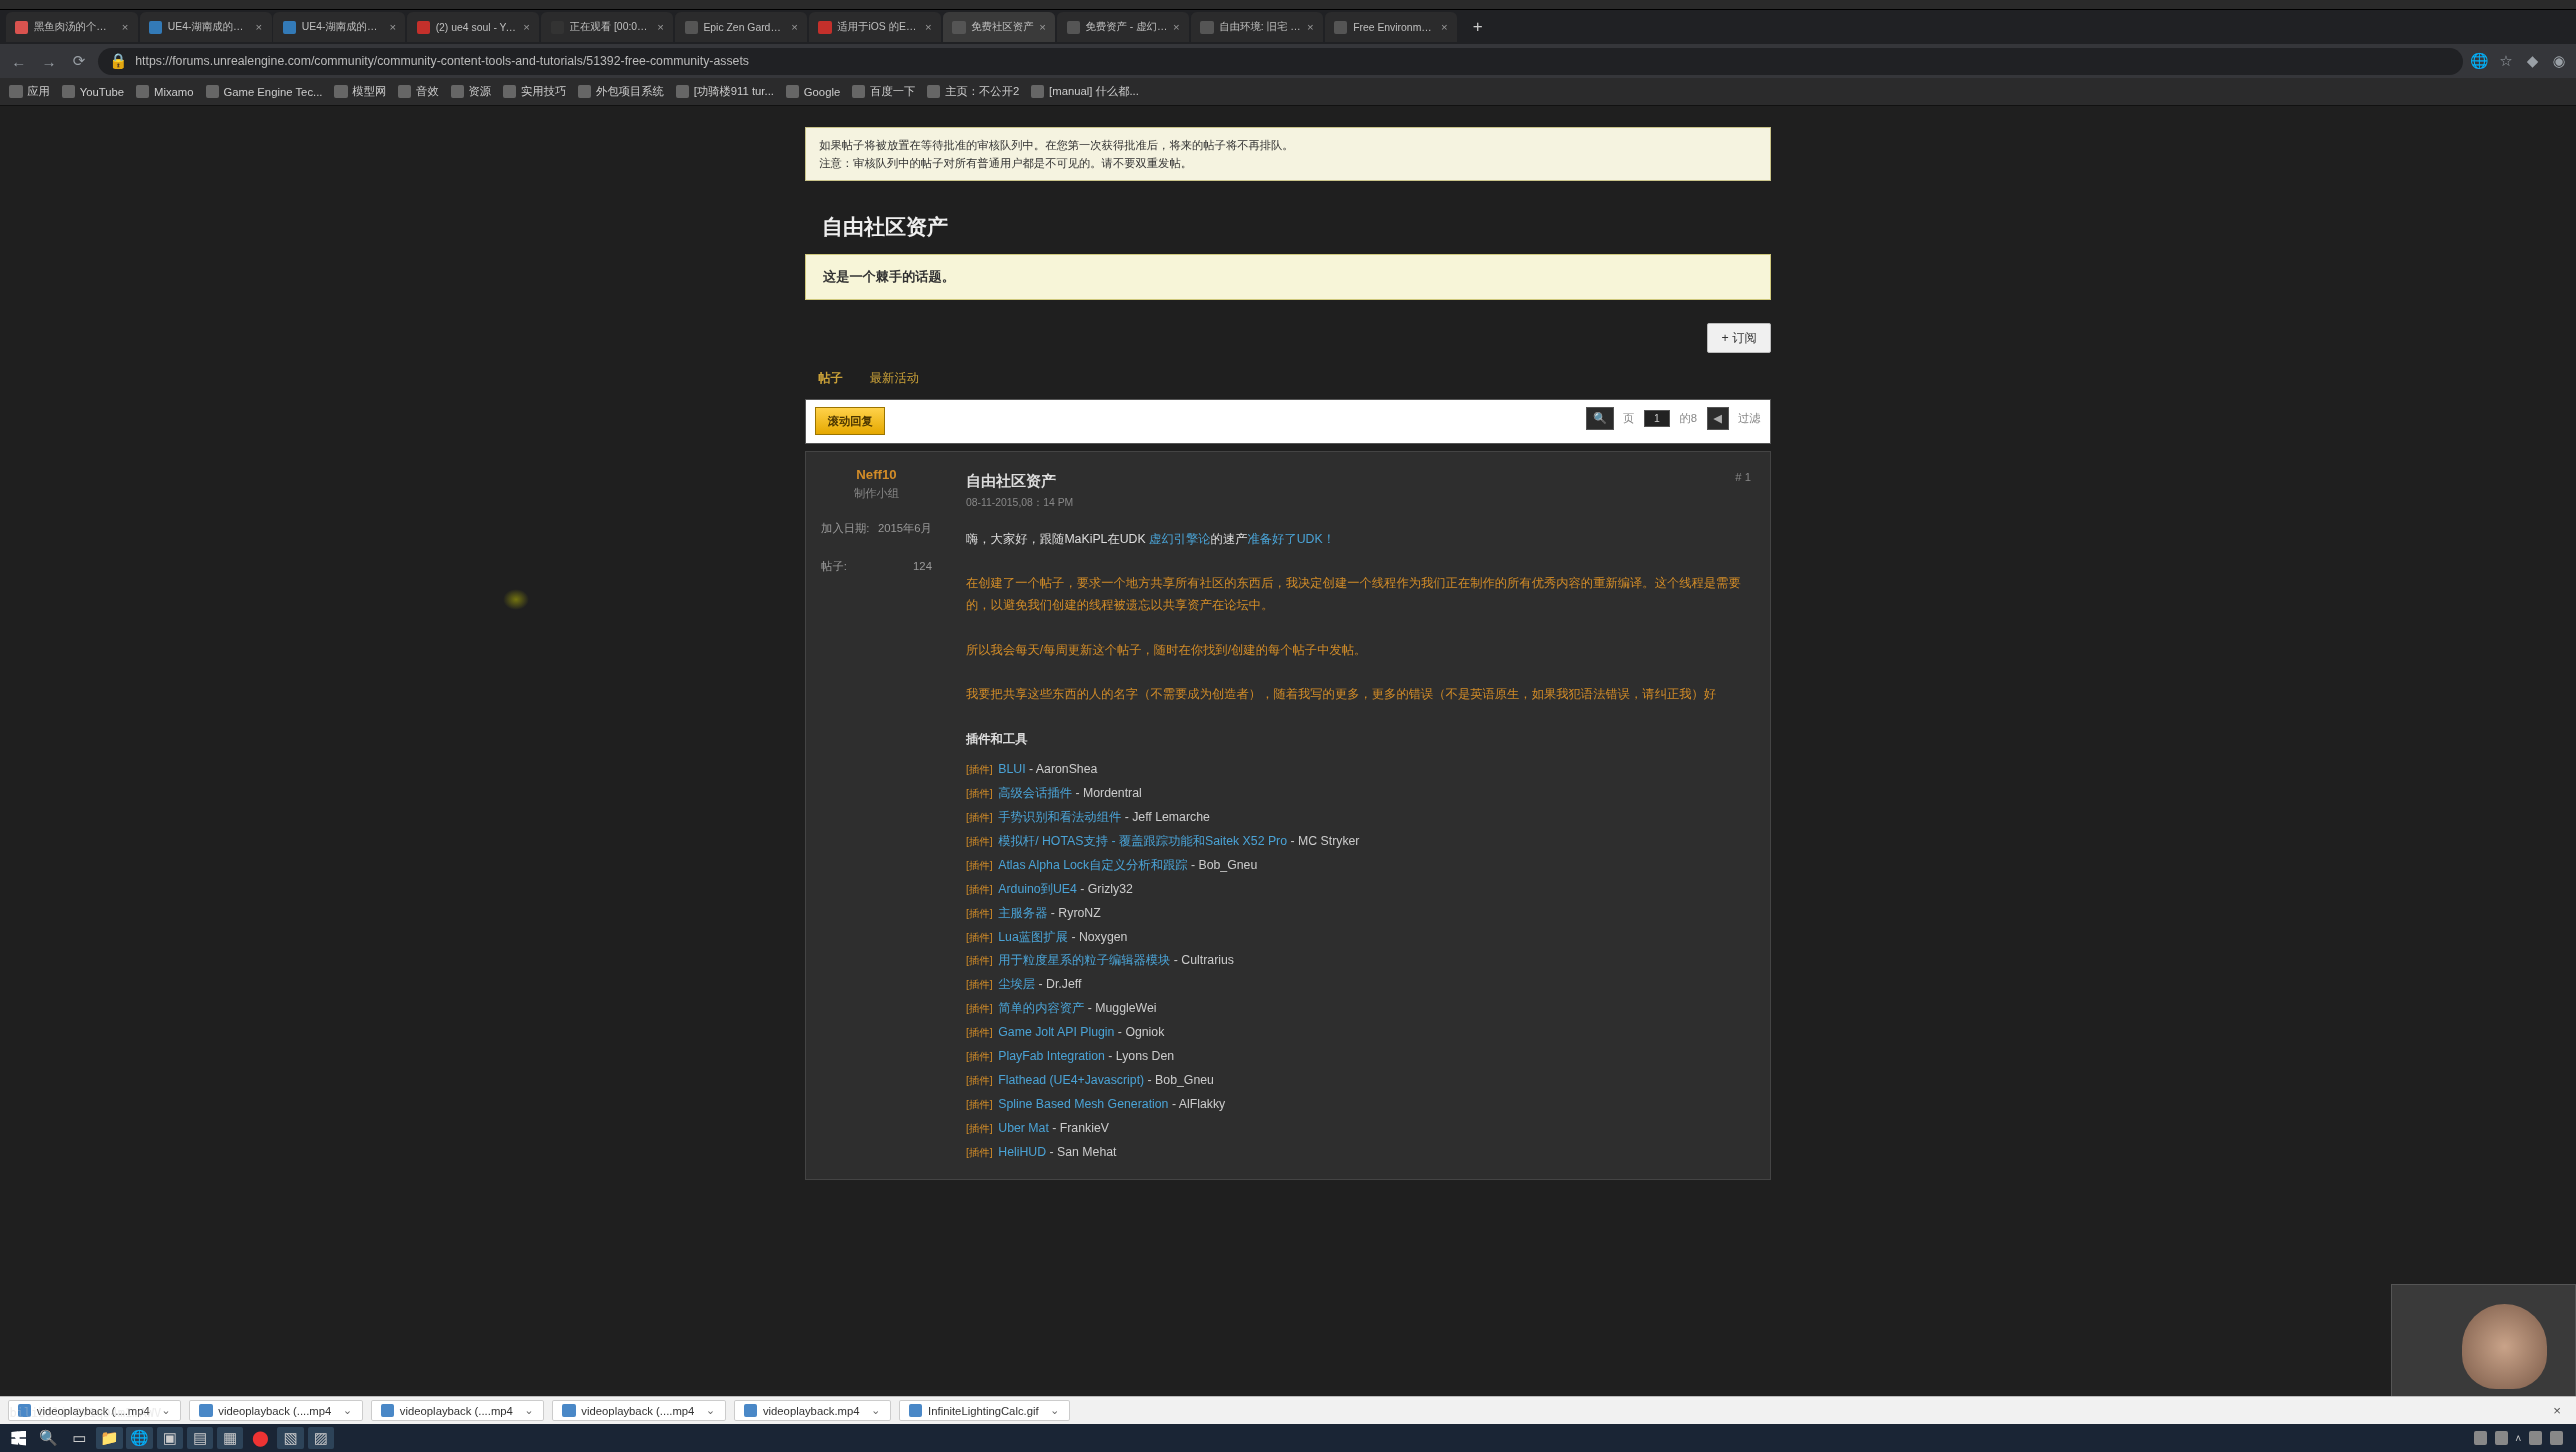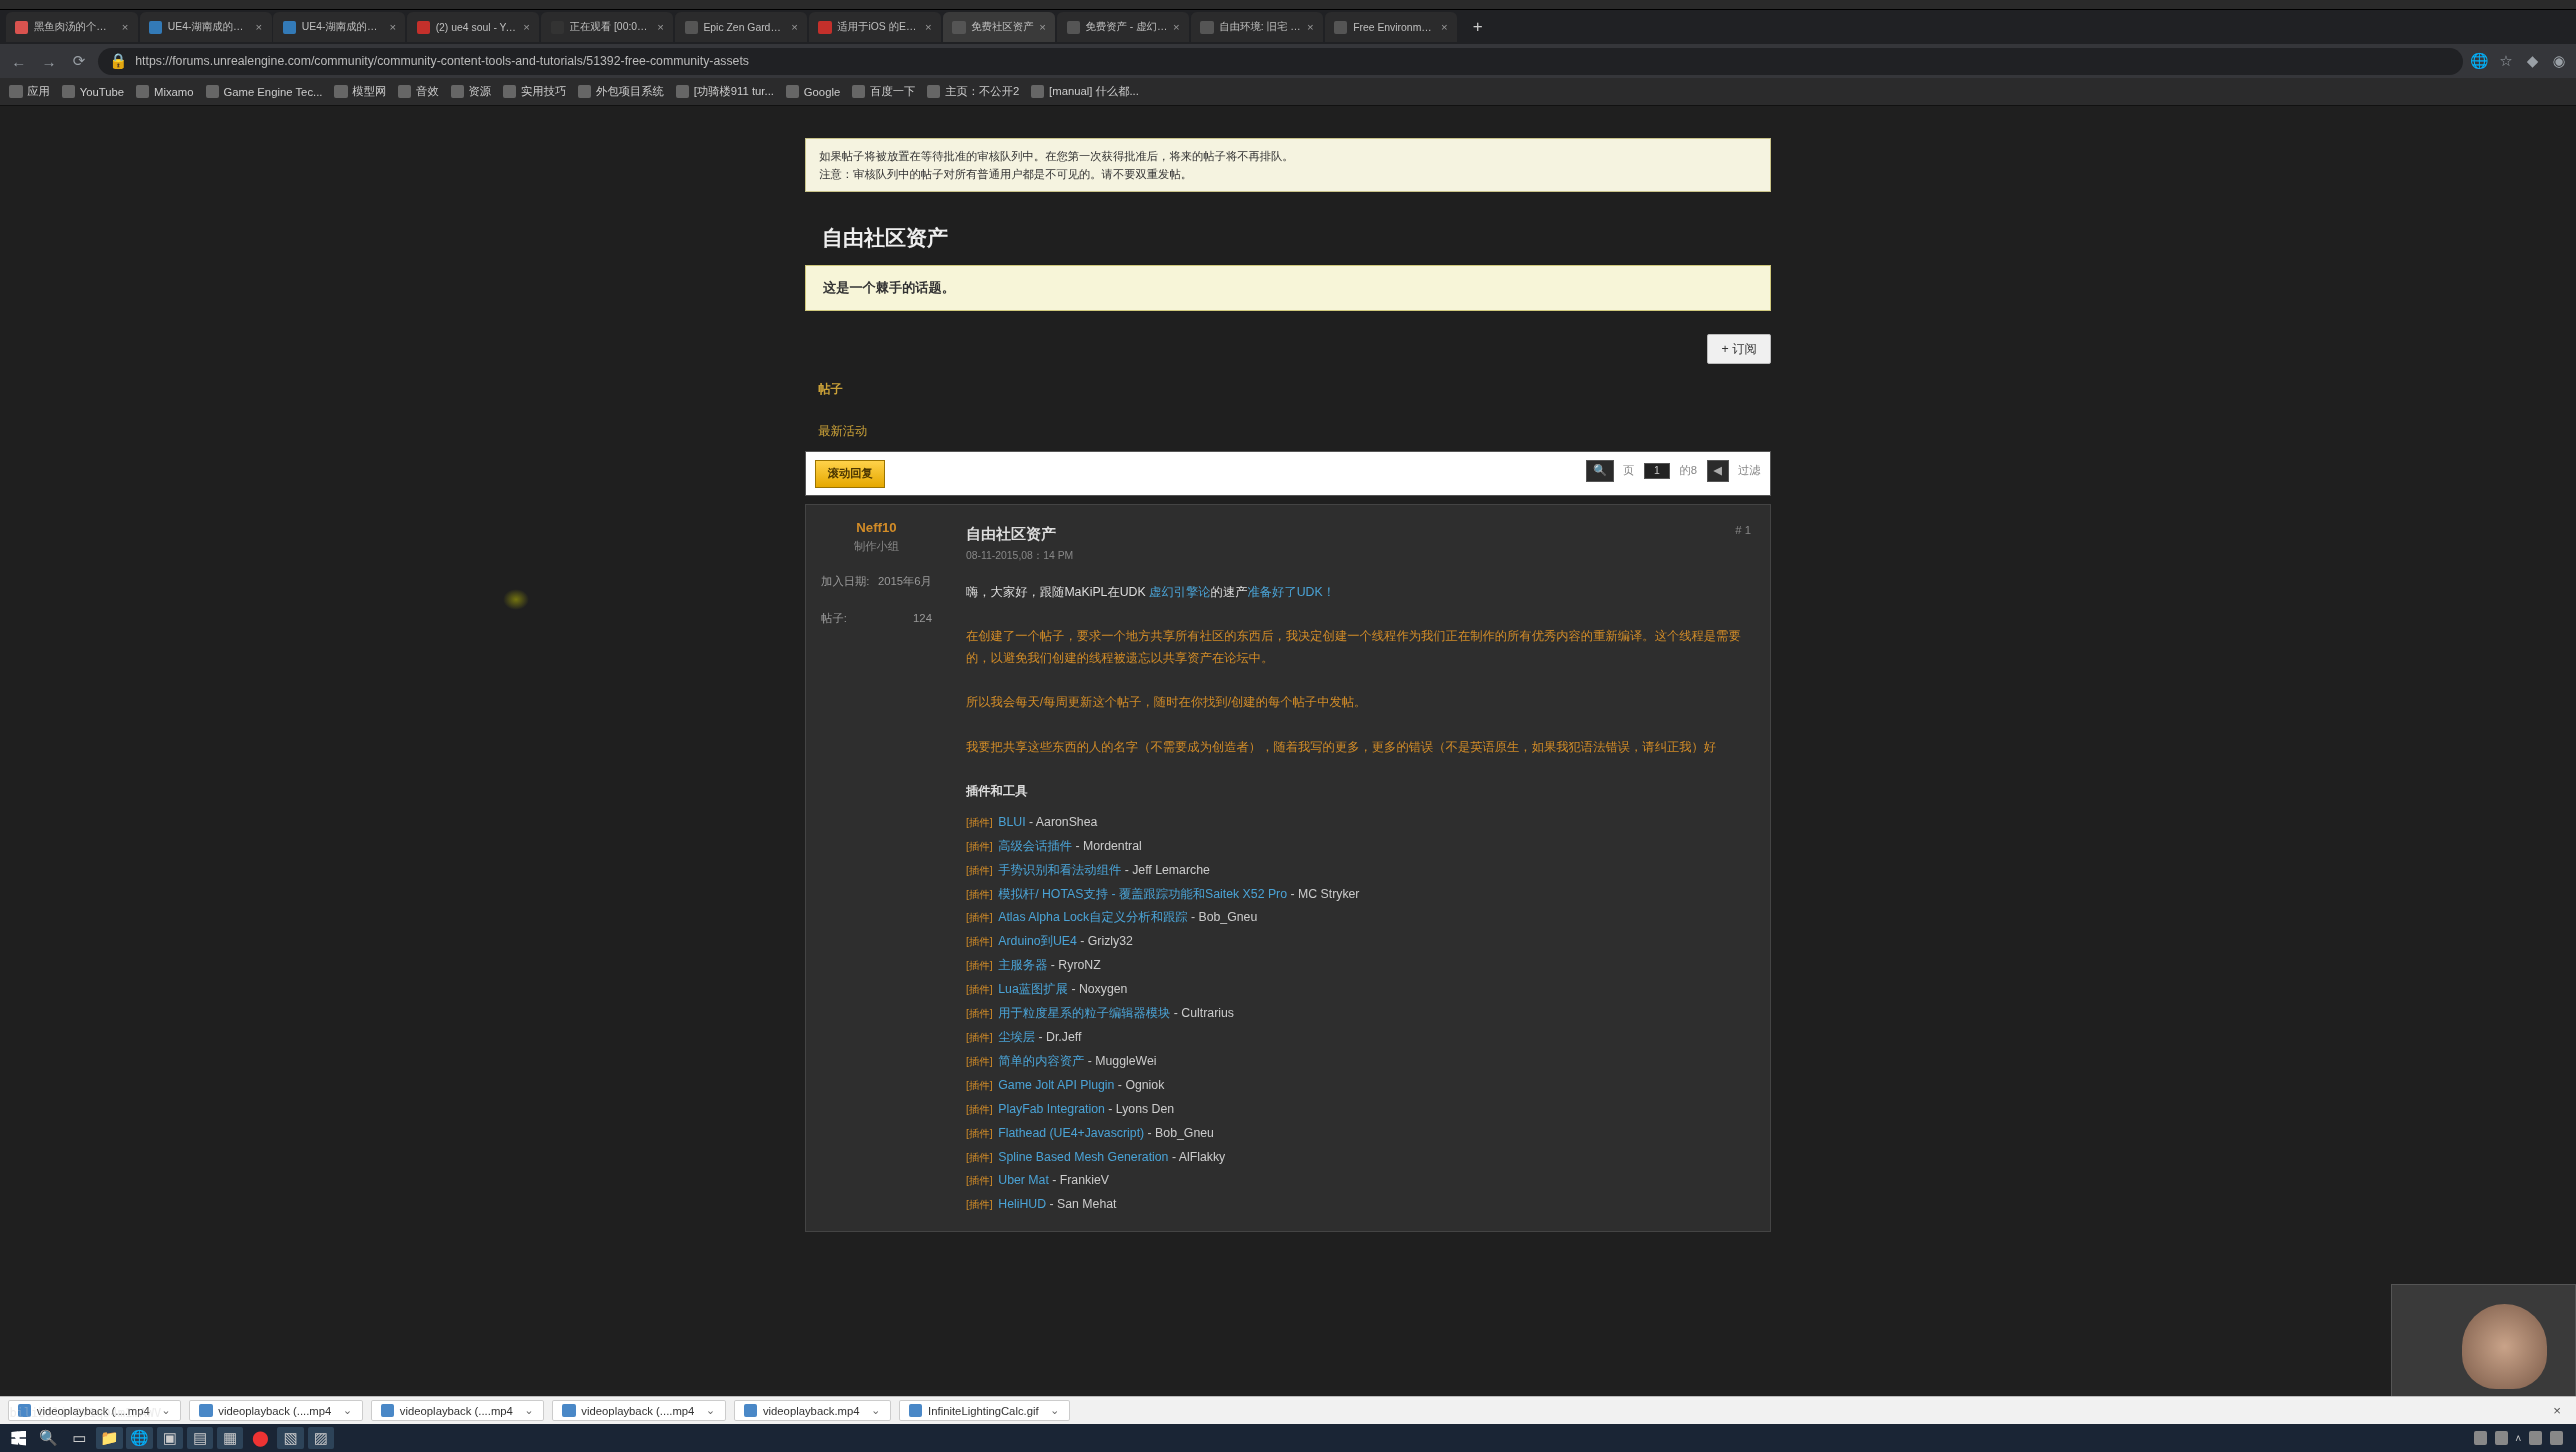--- a/index.html
+++ b/index.html
@@ -24,32 +24,32 @@
 .urlbar input { flex: 1; background: transparent; border: none; color: #bbb; font-size: 12.3px; outline: none; }
 .ricon { width: 19px; height: 19px; display: flex; align-items: center; justify-content: center; color: #9aa0a6; cursor: pointer; }
 
 
 .bookmarks { display: flex; align-items: center; background: #2b2b2c; height: 28px; padding: 0 9.4px; gap: 12px; border-bottom: 0.9px solid #111; }
 .bm { display: flex; align-items: center; gap: 4.7px; color: #ccc; font-size: 11.3px; cursor: pointer; white-space: nowrap; }
 .bm-icon { width: 13.2px; height: 13.2px; background: #666; border-radius: 1.9px; }
 
 
 .viewport { height: calc(100vh - 10.4px - 34px - 34px - 28px - 28px - 28px); overflow-y: auto; background: #1f1f1f; position: relative; }
-.container { width: 966px; margin: 16px auto; padding: 16px 0 75px; }
+.container { width: 966px; margin: 5px auto; padding: 16px 0 75px; }
 
 .notice-top { background: #f5f3e0; border: 0.9px solid #c9c38a; color: #333; font-size: 11.3px; padding: 7.5px 13.2px; line-height: 1.6; margin-bottom: 19px; }
 
 .page-title { color: #eee; font-size: 21px; font-weight: bold; padding: 13.2px 17px; }
 
 .sticky-box { background: #f7f5d8; border: 0.9px solid #cfc87c; color: #333; font-size: 13.2px; font-weight: bold; padding: 13.2px 17px; margin: 0 0 22.6px; }
 
 .subscribe-row { display: flex; justify-content: flex-end; padding: 0 0 13.2px; }
 .subscribe-btn { background: #f0f0f0; border: 0.9px solid #bbb; padding: 5.7px 13.2px; color: #333; font-size: 12.3px; cursor: pointer; border-radius: 1.9px; }
 
-.tabs-row { display: flex; gap: 17px; padding: 0 0 7.5px 13.2px; border-bottom: none; flex-direction: column; }
+.tabs-row { display: flex; gap: 27px; padding: 0 0 7.5px 13.2px; border-bottom: none; }
 .ftab { color: #c9a038; font-size: 12.3px; cursor: pointer; padding: 3.8px 0; }
 .ftab.active { font-weight: bold; }
 
 .toolbar { background: #ffffff; border: 0.9px solid #555; padding: 7.5px 9.4px; display: flex; align-items: flex-start; justify-content: space-between; margin-bottom: 7.5px; }
 .scrollreply { background: linear-gradient(#ffd24a,#e5a800); color: #4a3500; font-size: 11.3px; font-weight: bold; padding: 5.7px 11.3px; border: 0.9px solid #9b7400; cursor: pointer; }
 .pager { display: flex; align-items: center; gap: 9.4px; color: #888; font-size: 11.3px; }
 .pager .sbtn { background: #2b2b2b; border: 0.9px solid #555; padding: 3.8px 5.7px; cursor: pointer; color: #aaa; }
 .pager input { width: 26.4px; background: #222; border: 0.9px solid #555; color: #ccc; text-align: center; font-size: 10.4px; padding: 1.9px; }
 
 .post-body { display: flex; background: #2e2e2e; border: 0.9px solid #444; }

